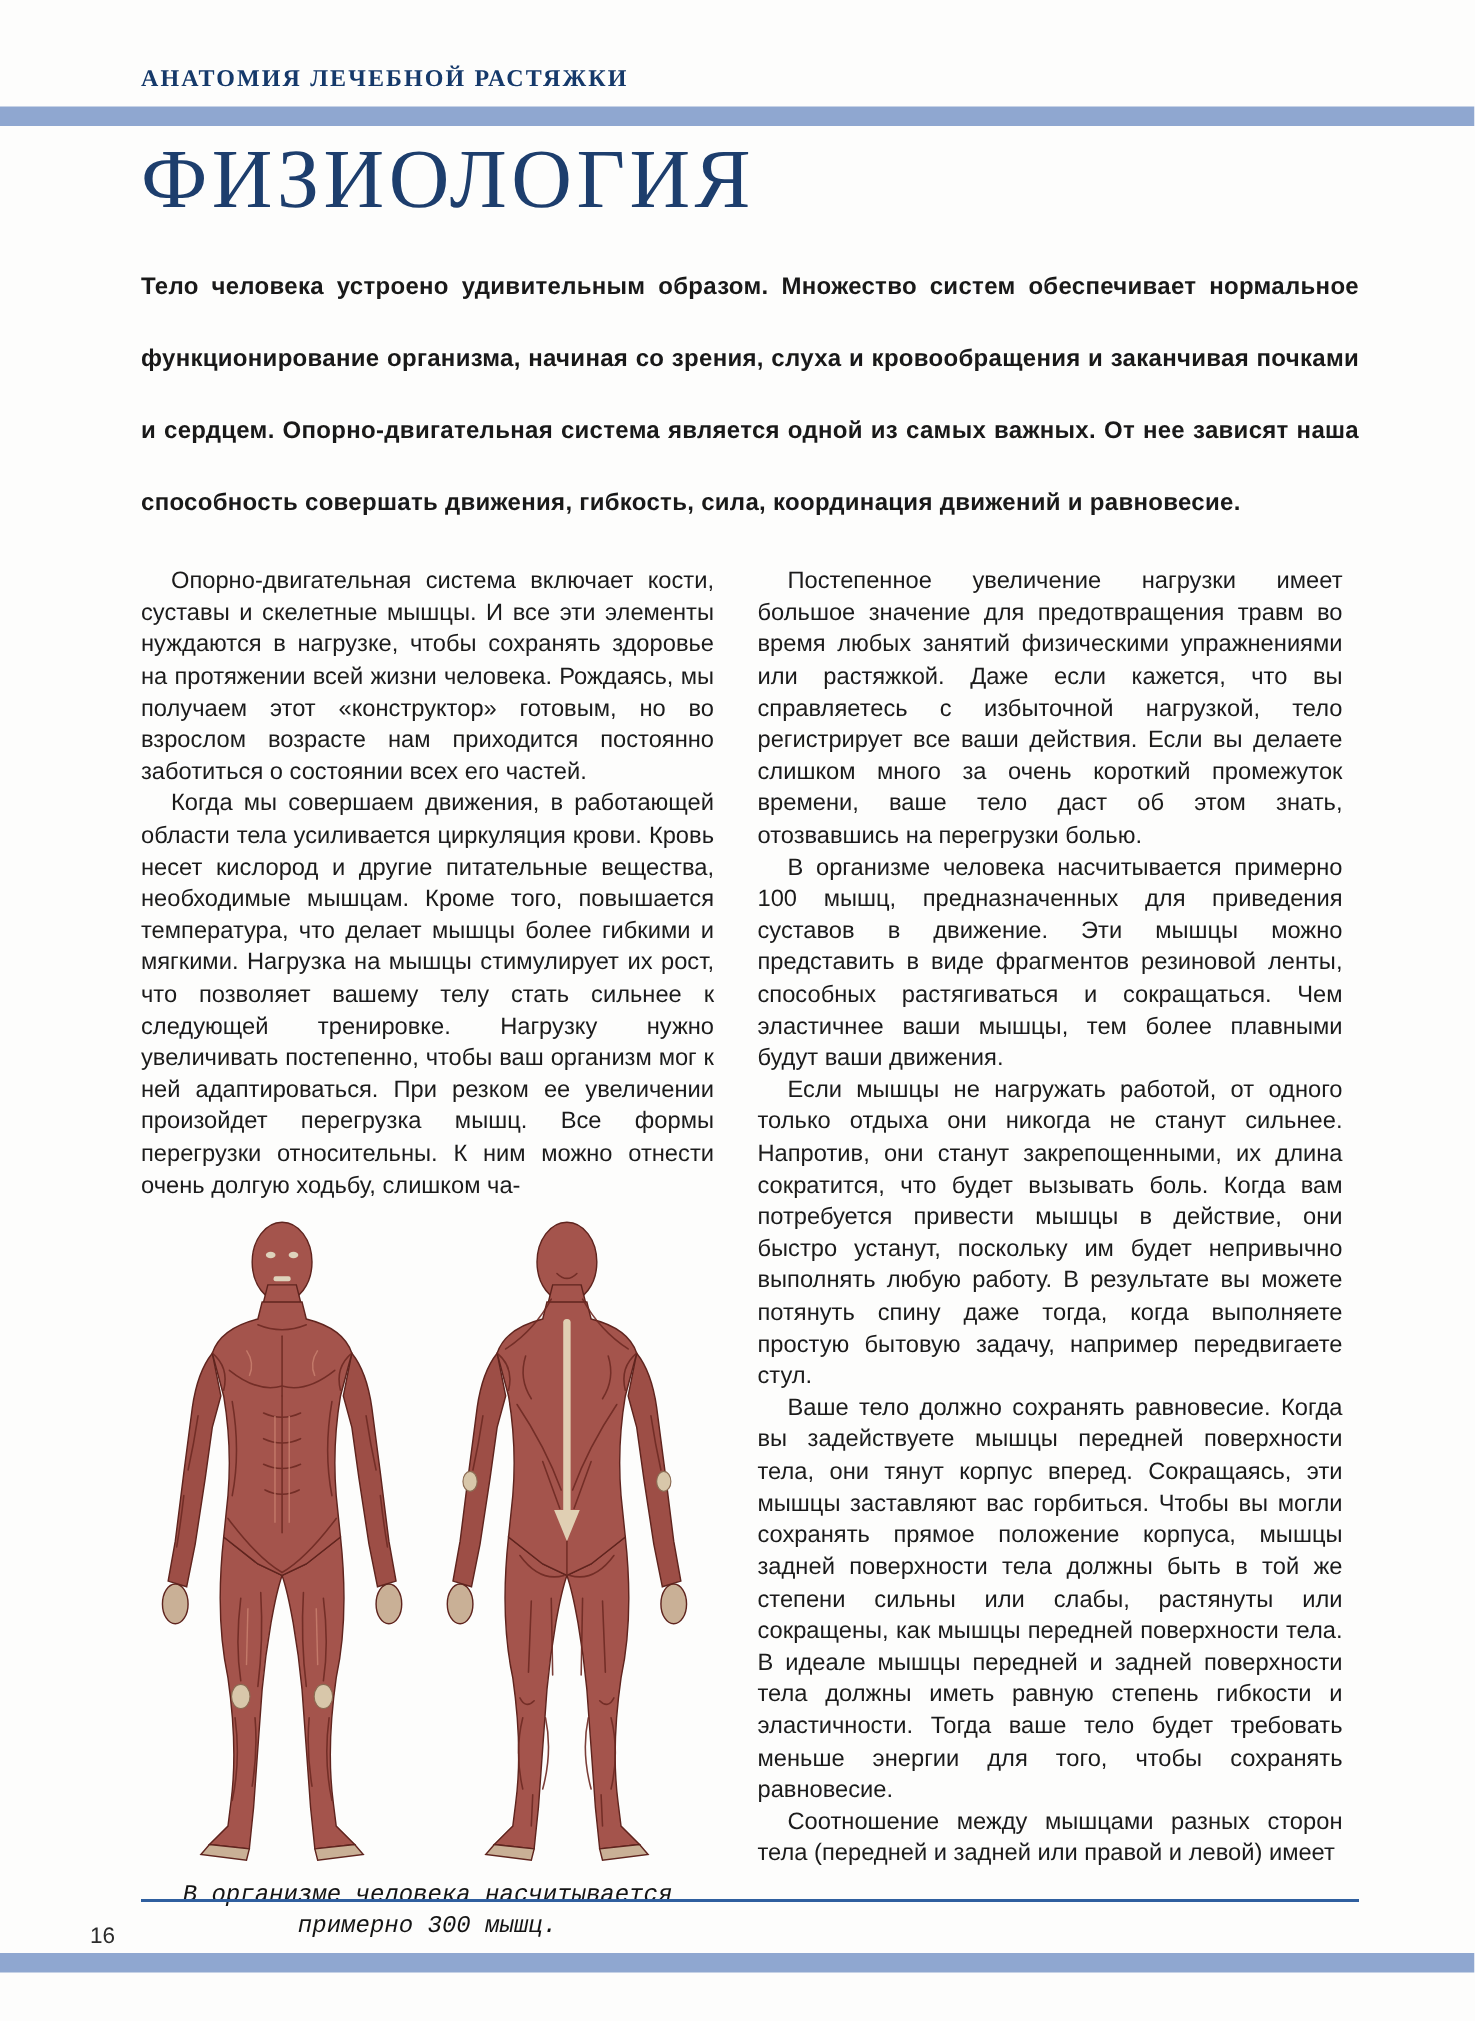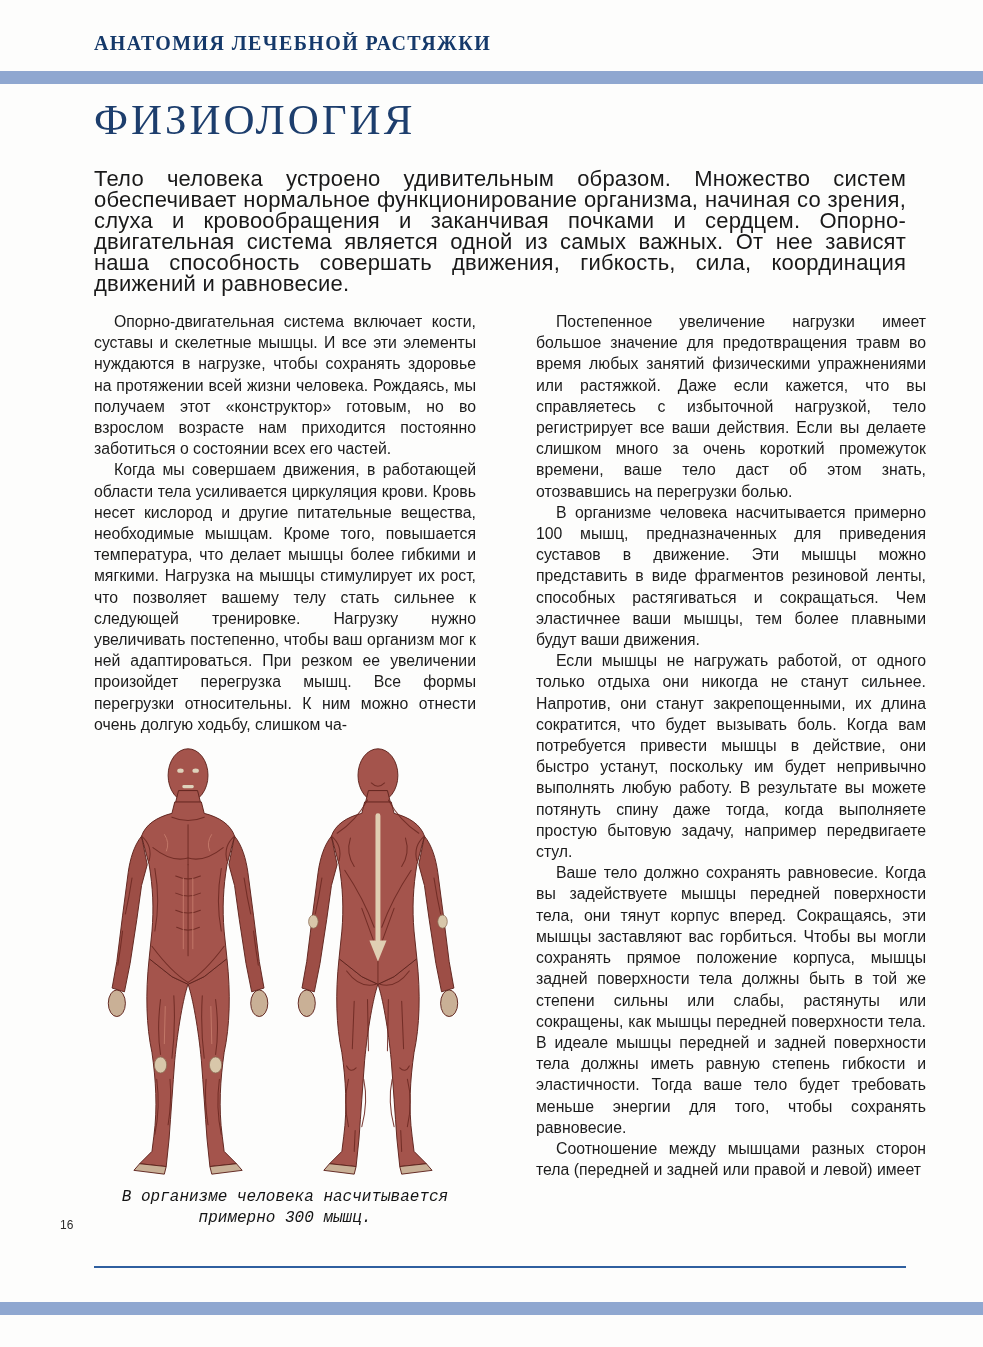--- a/index.html
+++ b/index.html
@@ -6,54 +6,54 @@
   html, body { margin: 0; padding: 0; }
   body {
     width: 983px; height: 1347px;
     position: relative;
     background: #fdfdfc;
     font-family: "Liberation Sans", sans-serif;
     color: #1b1b1b;
     overflow: hidden;
   }
   .running-head {
-    position: absolute; top: 32px; left: 94px;
+    position: absolute; top: 44px; left: 94px;
     font-family: "Liberation Serif", serif;
-    font-weight: bold; font-size: 20px;
+    font-weight: bold; font-size: 16px;
     letter-spacing: 1.4px;
     color: #15396a;
   }
   .top-band {
     position: absolute; top: 71px; left: 0;
     width: 983px; height: 13px;
     background: #8fa7d0;
   }
   .content {
     position: absolute; top: 96px; left: 94px;
     width: 812px;
   }
   .page-title {
     margin: 0;
     font-family: "Liberation Serif", serif;
     font-weight: normal;
-    font-size: 43px; line-height: 48px;
+    font-size: 56px; line-height: 48px;
     letter-spacing: 3px;
     color: #1d3e6d;
   }
   .intro {
     margin: 24px 0 0 0;
-    font-weight: normal;
-    font-size: 22px; line-height: 21px;
+    font-weight: bold;
+    font-size: 16px; line-height: 48px;
     letter-spacing: 0.2px;
     color: #191919;
     text-align: justify;
   }
   .columns {
     display: flex;
-    gap: 60px;
+    gap: 29px;
     margin-top: 17px;
   }
   .col { text-align: justify; font-size: 15.8px; line-height: 21.2px; }
   .col-left  { width: 382px; flex: 0 0 382px; }
   .col-right { width: 390px; flex: 0 0 390px; }
   .col p { margin: 0; }
   .col p.indent { text-indent: 20px; }
   .section-heading {
     margin: 12px 0 7px 0;
     font-family: "Liberation Serif", serif;
@@ -71,22 +71,22 @@
     font-size: 16px; line-height: 21px;
     color: #141414;
     text-align: center;
   }
   .footer-rule {
     position: absolute; top: 1266px; left: 94px;
     width: 812px; height: 2px;
     background: #2f5f9f;
   }
   .page-number {
-    position: absolute; top: 1218px; left: 60px;
-    font-size: 12px; color: #2b2b2b;
+    position: absolute; top: 1282px; left: 60px;
+    font-size: 15px; color: #2b2b2b;
   }
   .bottom-band {
     position: absolute; top: 1302px; left: 0;
     width: 983px; height: 13px;
     background: #8fa7d0;
   }
 </style>
 </head>
 <body>
 

